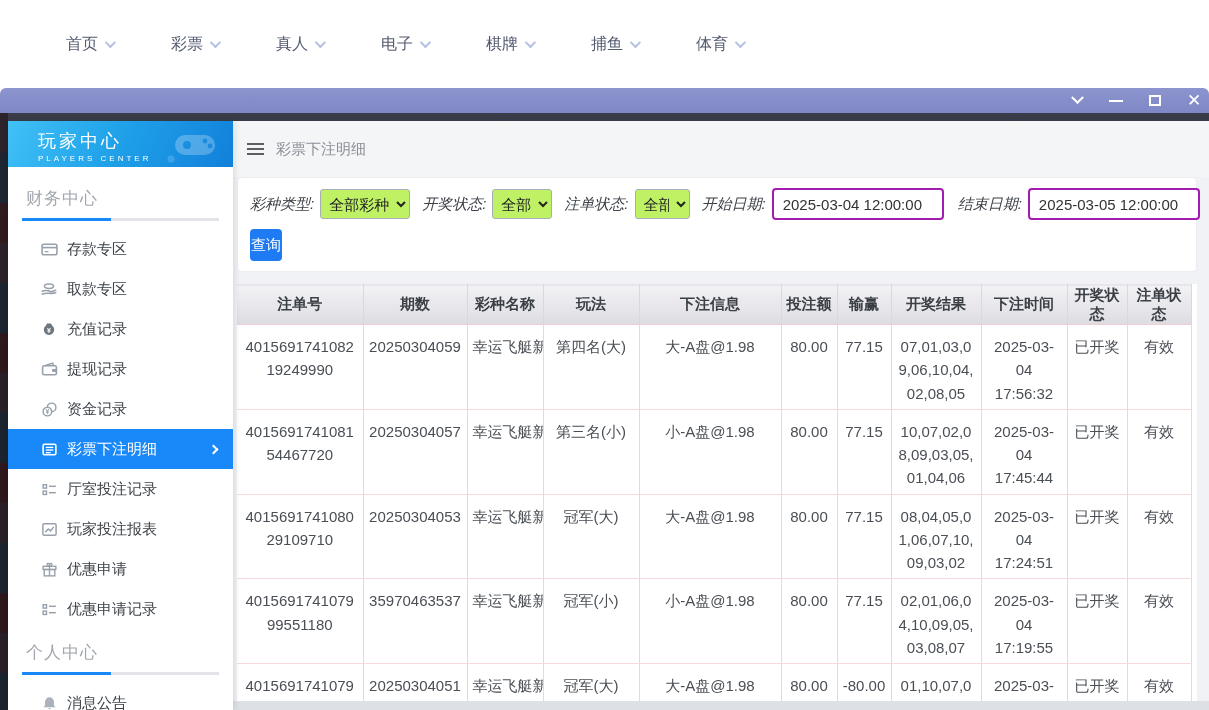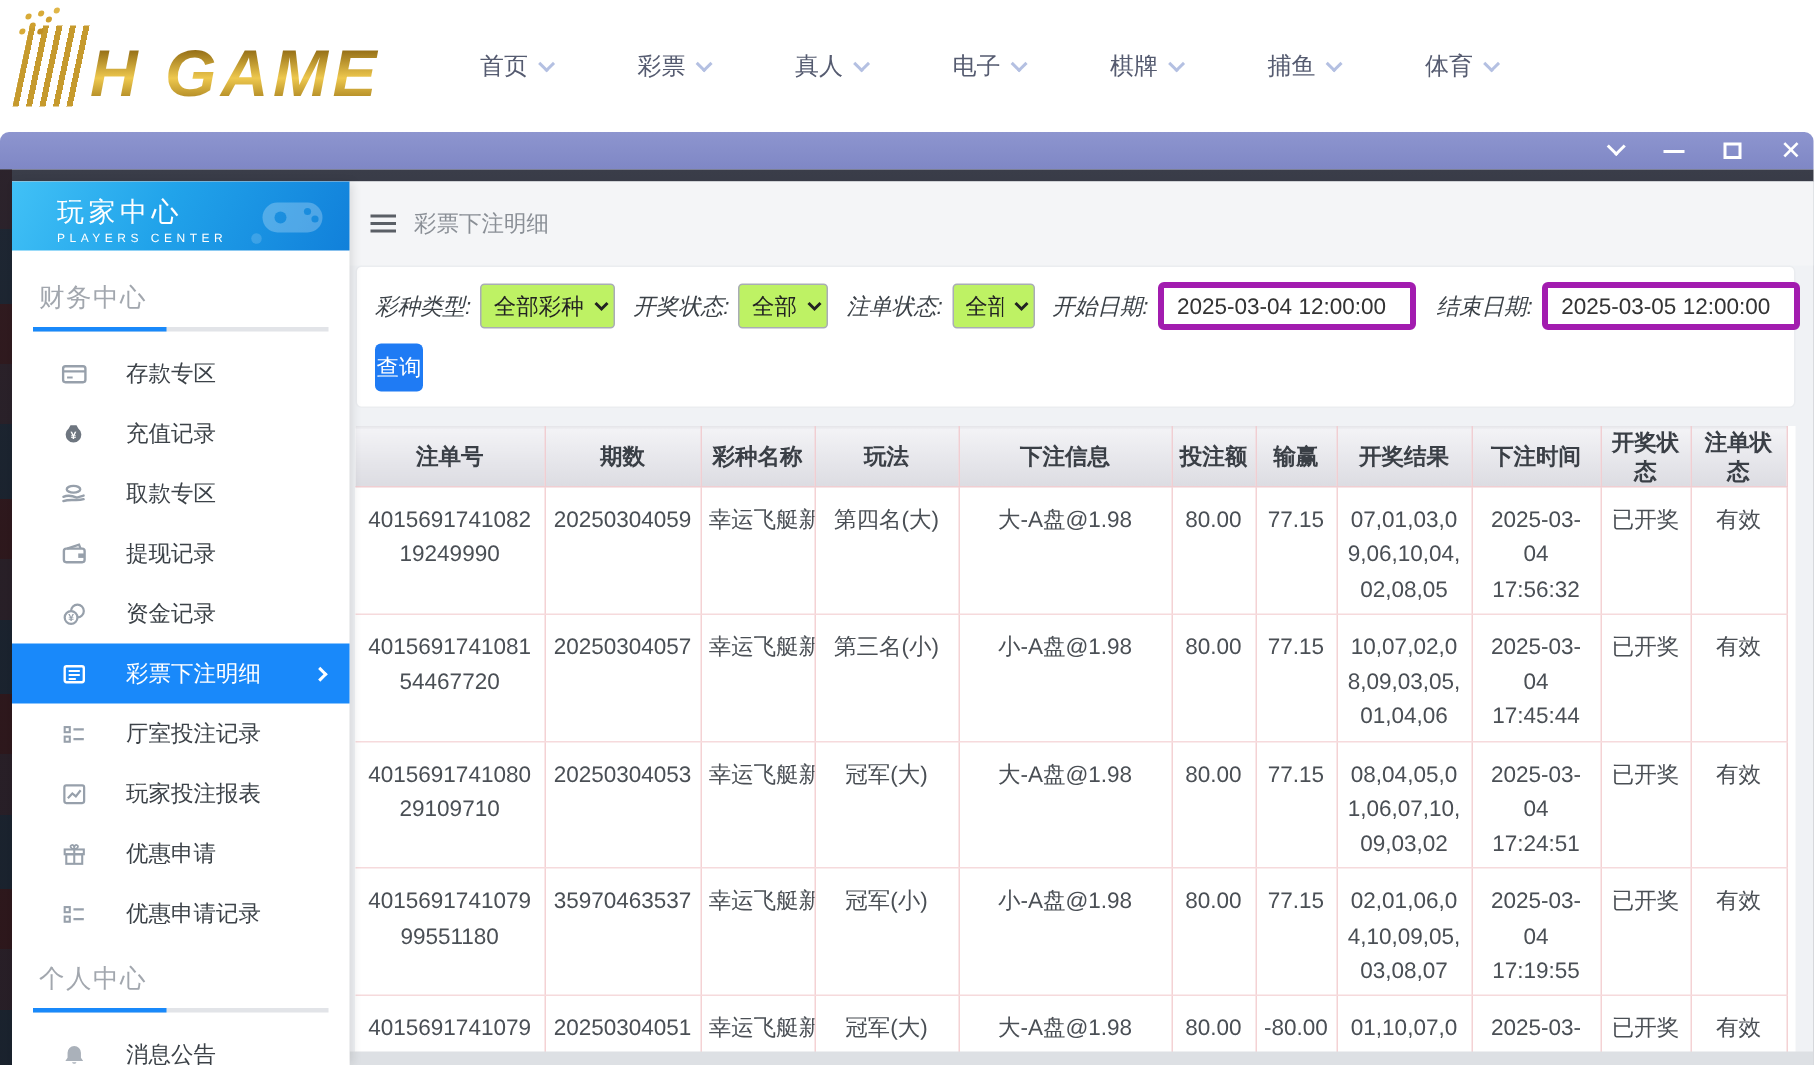--- a/index.html
+++ b/index.html
@@ -51,21 +51,21 @@
     color:#fff; padding:8px 12px 0 30px; position:relative; overflow:hidden; }
   .sb-title { font-size:18px; letter-spacing:3px; font-weight:500; }
   .sb-sub { font-size:8px; letter-spacing:3px; margin-top:1px; }
   .gamepad-icon { position:absolute; right:14px; top:8px; opacity:.45; }
   .sb-body { padding-top:14px; }
   .sb-section { padding:0 14px; margin-top:6px; }
   .sb-section-title { font-size:17px; color:#a2a7ae; letter-spacing:1px; padding-left:4px; }
   .sb-underline { height:3px; background:#e2e4e8; margin-top:8px; position:relative; }
   .sb-underline i { position:absolute; left:0; top:0; height:3px; width:45%; background:#1989fa; display:block; }
   .sb-list { margin-top:8px; }
-  .sb-item { height:40px; display:flex; align-items:center; gap:26px; padding-left:32px;
+  .sb-item { height:40px; display:flex; align-items:center; gap:9px; padding-left:32px;
     font-size:15px; color:#3c4248; cursor:pointer; position:relative; }
   .sb-item .sb-icon { width:18px; height:18px; display:flex; align-items:center; justify-content:center; flex-shrink:0; }
   .sb-item.active { background:#1989fa; color:#fff; }
   .sb-item.active .chev-right { position:absolute; right:16px; width:7px; height:7px;
     border-right:2px solid #fff; border-top:2px solid #fff; transform:rotate(45deg); }
 
   
   .main { flex:1; position:relative; overflow:hidden; background:#f0f2f5; }
   .breadcrumb-bar { height:56px; background:#f4f5f7; display:flex; align-items:center;
     gap:12px; padding-left:14px; }
@@ -75,21 +75,21 @@
 
   .filter-card { margin:0 12px 0 4px; background:#fff; border:1px solid #ebedf0;
     border-radius:4px; padding:10px 12px 10px 12px; }
   .filter-row { display:flex; align-items:center; gap:6px; flex-wrap:nowrap; }
   .f-label { font-size:15px; color:#3c4248; white-space:nowrap;font-style:italic; }
   .f-select { height:30px; border:1px solid #a9adb5; border-radius:3px; background:#bef264;
     font-size:15px; color:#222; padding:0 4px; font-family:inherit; }
   .sel-type { width:145px; margin-right:6px; }
   .sel-draw { width:75px; margin-right:6px; }
   .sel-bet  { width:55px; margin-right:6px; }
-  .f-input { height:32px; width:172px; border:4px solid #a21caf; border-radius:4px;
+  .f-input { height:32px; width:172px; border:2px solid #a21caf; border-radius:4px;
     font-size:15px; color:#333; padding:0 9px; margin-right:8px; font-family:inherit; }
   .query-btn { margin-top:9px; width:32px; height:32px; background:#1f7bf4; color:#fff;
     border:none; border-radius:4px; font-size:15px; cursor:pointer; font-family:inherit; }
 
   .table-card { margin:12px 12px 0 4px; background:#fff; }
   table.bets { border-collapse:collapse; table-layout:fixed; width:954px; background:#fff; }
   .bets th { height:40px; background:linear-gradient(180deg,#f3f3f6,#dcdce2);
     font-size:15px; font-weight:bold; color:#3a3f46; border-right:1px solid #f0ced2;
     border-top:1px solid #e6e6ea; border-bottom:1px solid #f0ced2; padding:0 2px; }
   .bets td { height:76px; text-align:center; vertical-align:top; padding:10px 5px 4px 5px;
@@ -101,24 +101,20 @@
   .bets .c9 { width:60px; }  .bets .c10 { width:64px; }
   .bets td.wrap-num, .bets td.wrap-result { word-break:break-all; }
   .bets td.nowrap-cn { white-space:nowrap; overflow:hidden; }
 
   .hscroll-strip { position:absolute; left:0; right:0; bottom:0; height:9px; background:#dde0e4; }
 </style>
 </head>
 <body>
 
 <div class="site-header">
-  <div class="logo">
-    <div class="logo-bars"></div>
-    <div class="logo-text">H GAME</div>
-  </div>
   <div class="topnav">
     <div class="nav-item">
       <span>首页</span>
       <i class="nav-caret"></i>
       </div>
     <div class="nav-item">
       <span>彩票</span>
       <i class="nav-caret"></i>
       </div>
     <div class="nav-item">
@@ -187,36 +183,36 @@
               <svg width="17" height="17" viewBox="0 0 16 16">
                   <rect x="1" y="3" width="14" height="10" rx="1.5" fill="none" stroke="#97a0ab" stroke-width="1.5"></rect>
                   <line x1="1" y1="6.2" x2="15" y2="6.2" stroke="#97a0ab" stroke-width="1.5"></line>
                   <line x1="3.5" y1="10" x2="7" y2="10" stroke="#97a0ab" stroke-width="1.2"></line>
                 </svg>
               </span>
             <span>存款专区</span>
           </div>
           <div class="sb-item">
             <span class="sb-icon">
-              <svg width="16" height="16" viewBox="0 0 16 16">
-                  <path d="M6,2.5 h4 l1.2,2.2 a5.2,5.2 0 1,1 -6.4,0 z" fill="#6e7680"></path>
-                  <text x="8" y="11.6" font-size="7" fill="#fff" text-anchor="middle" font-weight="bold">¥</text>
-                </svg>
-              </span>
-            <span>充值记录</span>
-          </div>
-          <div class="sb-item">
-            <span class="sb-icon">
               <svg width="18" height="18" viewBox="0 0 16 16">
                   <ellipse cx="8" cy="5.5" rx="4" ry="2" fill="none" stroke="#97a0ab" stroke-width="1.4"></ellipse>
                   <path d="M2,10 C5,8.6 8,9.6 10,10.4 L14,9.2" fill="none" stroke="#97a0ab" stroke-width="1.4" stroke-linecap="round"></path>
                   <path d="M2,12.5 C6,11 10,12.6 14,11.4" fill="none" stroke="#97a0ab" stroke-width="1.4" stroke-linecap="round"></path>
                 </svg>
               </span>
             <span>取款专区</span>
+          </div>
+          <div class="sb-item">
+            <span class="sb-icon">
+              <svg width="16" height="16" viewBox="0 0 16 16">
+                  <path d="M6,2.5 h4 l1.2,2.2 a5.2,5.2 0 1,1 -6.4,0 z" fill="#6e7680"></path>
+                  <text x="8" y="11.6" font-size="7" fill="#fff" text-anchor="middle" font-weight="bold">¥</text>
+                </svg>
+              </span>
+            <span>充值记录</span>
           </div>
           <div class="sb-item">
             <span class="sb-icon">
               <svg width="17" height="17" viewBox="0 0 16 16">
                   <rect x="1.5" y="4.5" width="13" height="8.5" rx="1.5" fill="none" stroke="#97a0ab" stroke-width="1.5"></rect>
                   <path d="M3.5,4.5 L11,2 l1,2.5" fill="none" stroke="#97a0ab" stroke-width="1.4"></path>
                   <rect x="10.5" y="7.5" width="4" height="2.8" fill="#97a0ab"></rect>
                 </svg>
               </span>
             <span>提现记录</span>

